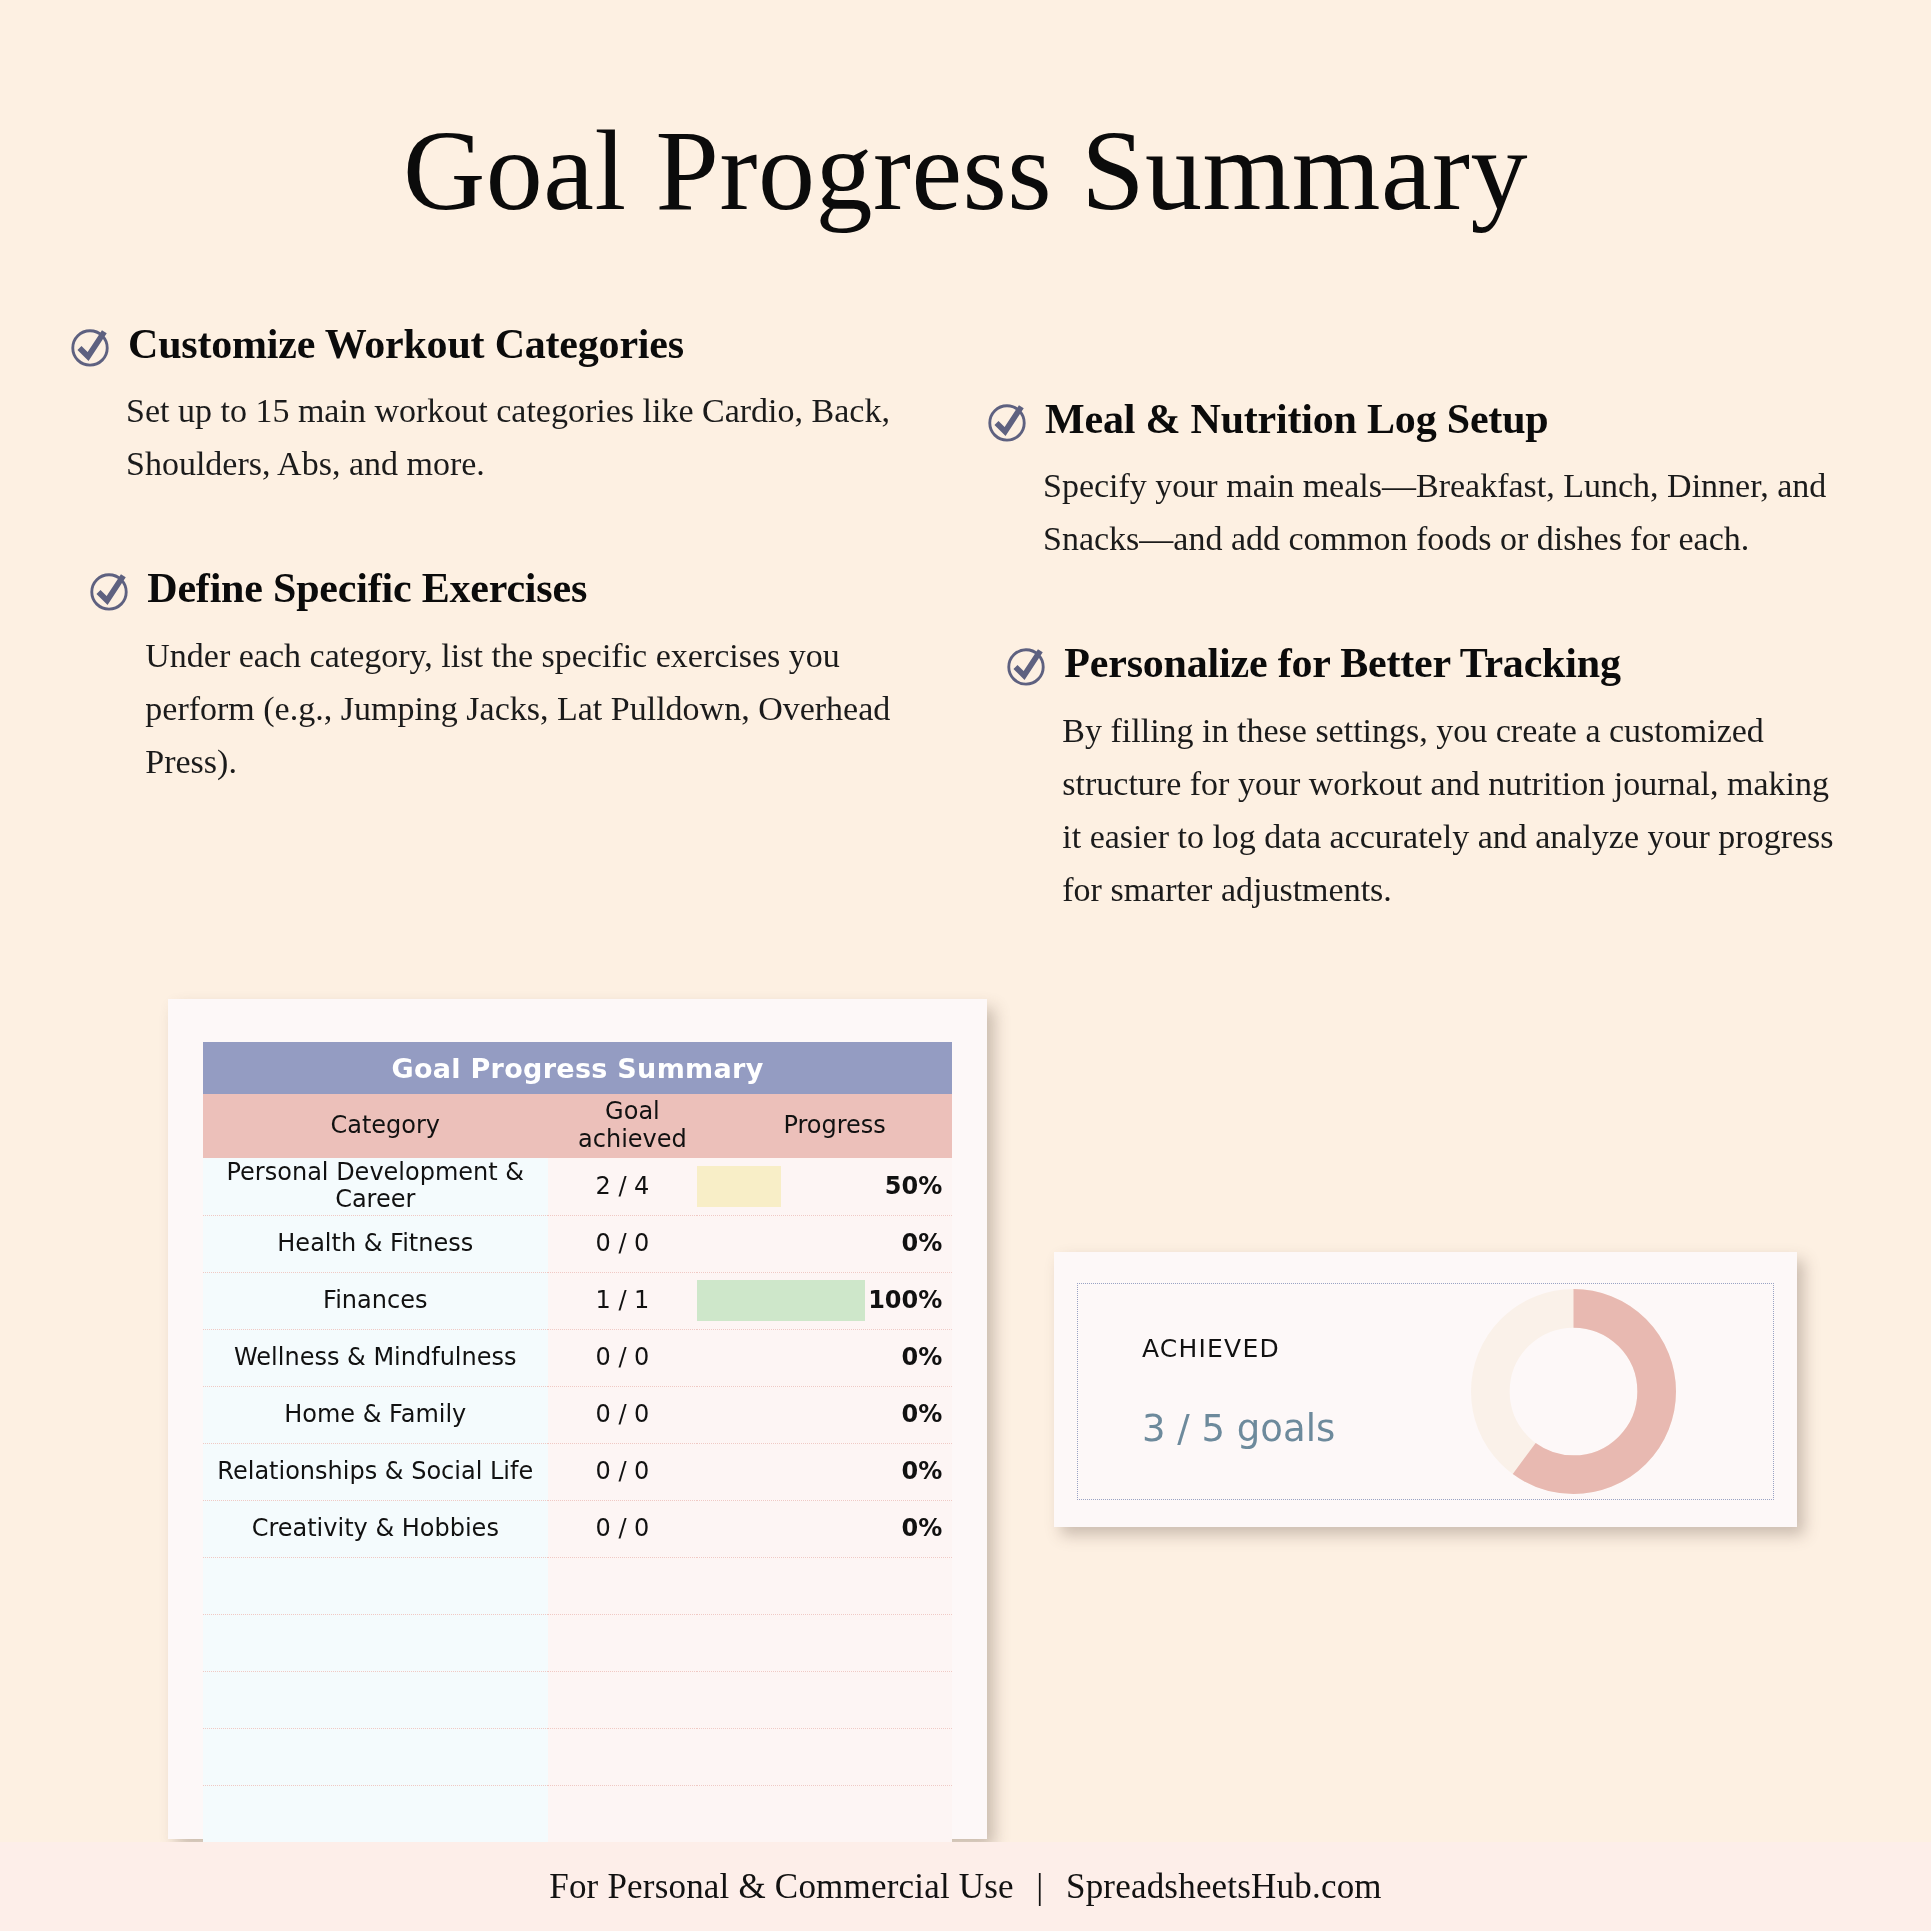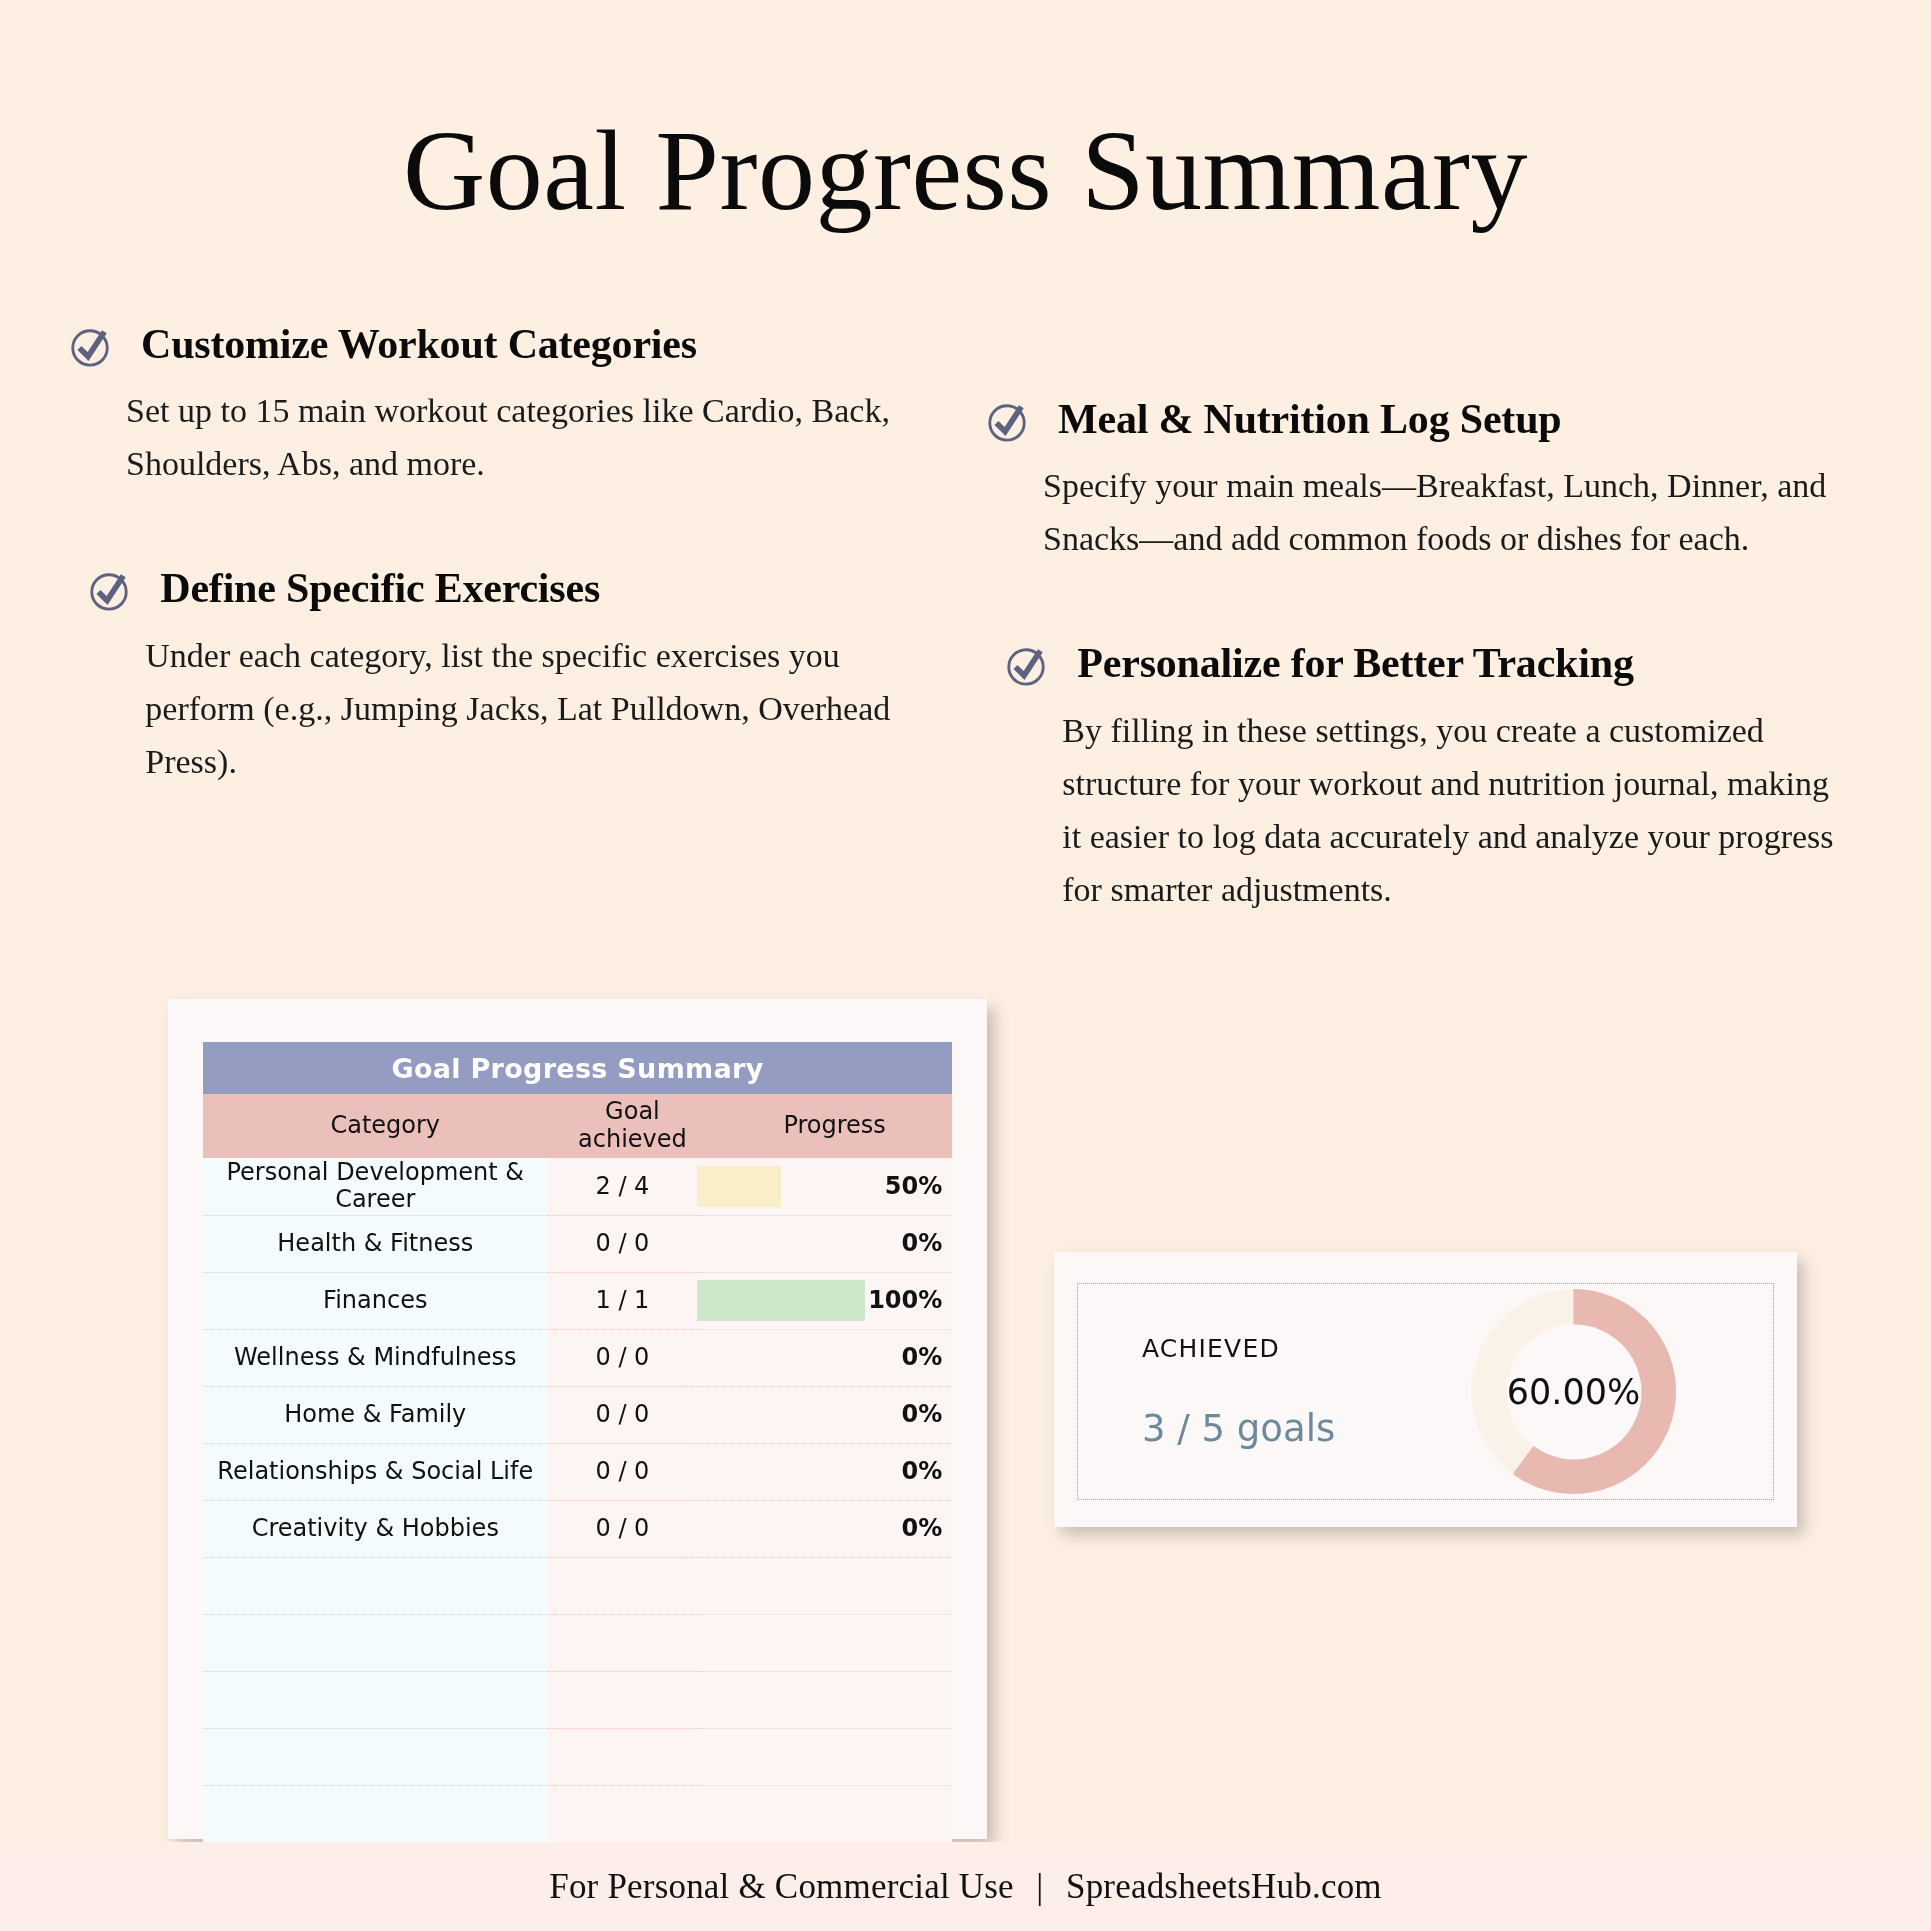--- a/index.html
+++ b/index.html
@@ -38,21 +38,21 @@
   }
 
   .feature {
     padding-right: 29px;
   }
   .feature.right { padding-left: 19.3px; }
 
   .feature-head {
     display: flex;
     align-items: flex-start;
-    gap: 29px;
+    gap: 16px;
   }
 
   .check-icon {
     flex: 0 0 auto;
     width: 44px;
     height: 44px;
     margin-top: 3.9px;
   }
 
   .feature-title {
@@ -423,23 +423,20 @@
   <div class="donut-inner">
     <div class="donut-left">
       <div class="achieved-label">ACHIEVED</div>
       <div class="goals-value" style="color: rgb(109, 138, 156);">3 / 5 goals</div>
     </div>
     <div class="donut-wrap">
       <svg width="205" height="205" viewBox="0 0 212 212">
         <circle cx="106" cy="106" r="86" fill="none" stroke="#faf1e9" stroke-width="40"></circle>
         <circle id="donut-arc" cx="106" cy="106" r="86" fill="none" stroke="#e8b9b1" stroke-width="40" transform="rotate(-90 106 106)" stroke-dasharray="324.2123618504666 216.14157456697777"></circle>
       </svg>
-      <div class="donut-hole">
-        <span class="donut-pct">60.00%</span>
-      </div>
     </div>
   </div>
 </div>
 
 <div class="footer-band">
   <div class="footer-text">
     <span>For Personal &amp; Commercial Use</span>
     <span class="footer-sep">|</span>
     <span>SpreadsheetsHub.com</span>
   </div>

